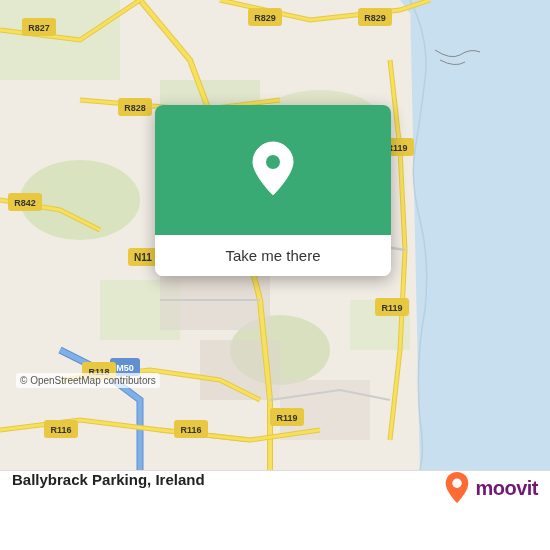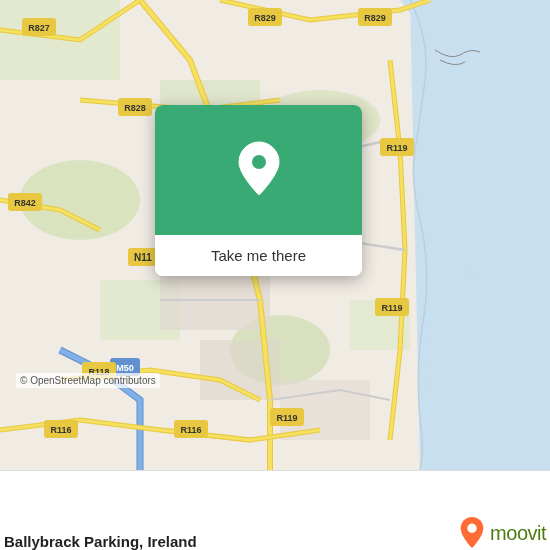--- a/index.html
+++ b/index.html
@@ -23,21 +23,21 @@
     #map-svg {
       width: 100%;
       height: 100%;
     }
 
     
     #location-popup {
       position: absolute;
       top: 105px;
       left: 155px;
-      width: 207px;
+      width: 236px;
       background: white;
       border-radius: 8px;
       box-shadow: 0 4px 16px rgba(0,0,0,0.3);
       overflow: hidden;
       z-index: 10;
     }
 
     #popup-green-area {
       background-color: #3aaa75;
       width: 100%;
@@ -65,23 +65,23 @@
       cursor: pointer;
     }
 
     
     #bottom-bar {
       width: 550px;
       height: 80px;
       background: white;
       border-top: 1px solid #ddd;
       display: flex;
-      align-items: flex-end;
+      align-items: flex-start;
       justify-content: space-between;
-      padding: 0 4px;
+      padding: 0 12px;
     }
 
     #location-info {
       display: flex;
       flex-direction: column;
     }
 
     #location-name {
       font-size: 15px;
       font-weight: 600;
@@ -94,22 +94,22 @@
       gap: 4px;
     }
 
     #moovit-pin {
       width: 28px;
       height: 34px;
     }
 
     #moovit-text {
       font-size: 20px;
-      font-weight: 400;
-      color: #4d7c0f;
+      font-weight: 700;
+      color: #701a75;
       letter-spacing: -0.5px;
     }
 
     #osm-credit {
       position: absolute;
       bottom: 82px;
       left: 16px;
       font-size: 10px;
       color: #555;
       background: rgba(255,255,255,0.75);

